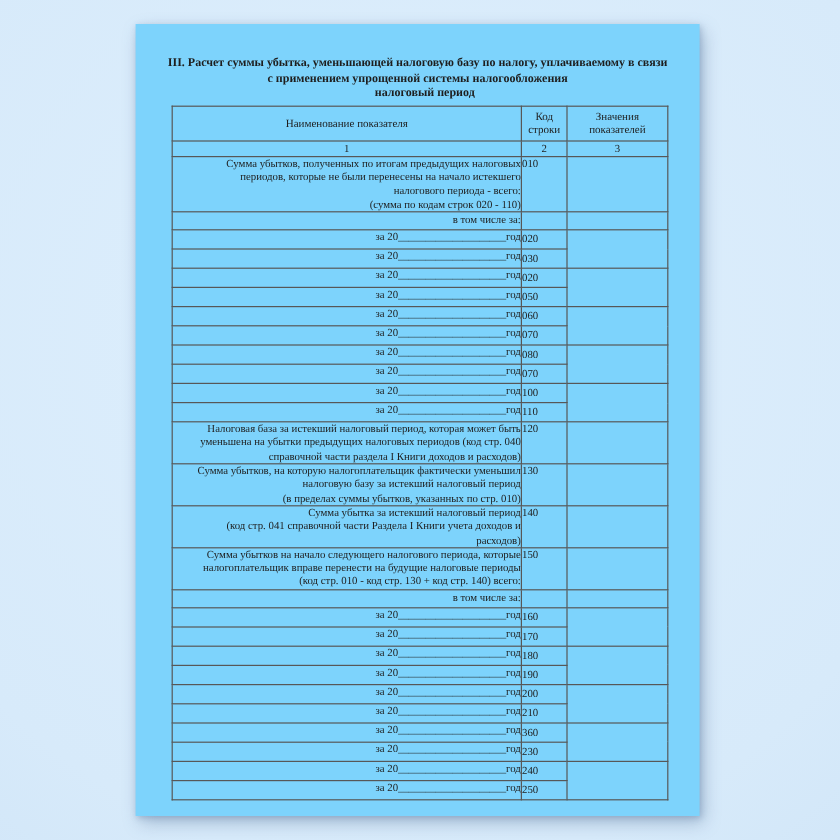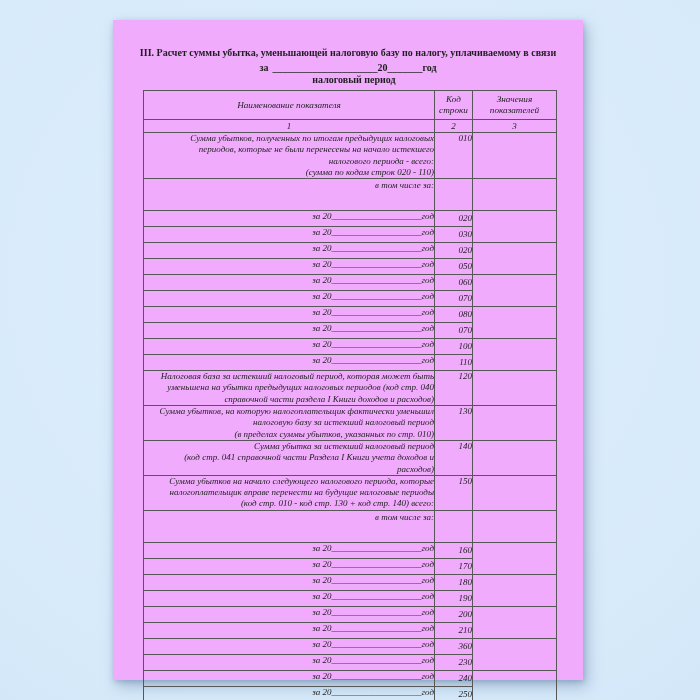--- a/index.html
+++ b/index.html
@@ -7,78 +7,77 @@
     width: 700px; height: 700px;
     background: radial-gradient(120% 115% at 48% 40%, #deeffd 0%, #d7eafa 55%, #c7dff4 100%);
     font-family: "Liberation Serif", "DejaVu Serif", serif;
     overflow: hidden;
     position: relative;
   }
   .page {
     position: absolute;
     left: 113px; top: 20px;
     width: 470px; height: 660px;
-    background: #f0abfc;
+    background: #7dd3fc;
     box-shadow: 4px 6px 14px rgba(80,110,150,0.40), 1px 2px 5px rgba(80,110,150,0.30);
   }
   .doc { padding-top: 26px; color: #1e1e1e; }
   .title-block { text-align: center; font-weight: bold; font-size: 10px; line-height: 13px; }
   .title-block div { white-space: nowrap; }
   .period-line {
     text-align: center; font-weight: bold; font-size: 10px; line-height: 13px;
     margin-top: 2px; white-space: nowrap;
   }
   .period-line .pfx { margin-right: 4px; }
   .period-caption {
     text-align: center; font-weight: bold; font-size: 10px; line-height: 12px;
     position: relative; left: 6px;
   }
   table.form-table {
     border-collapse: collapse; table-layout: fixed;
     width: 413px; margin: 4px 0 0 30px;
     border: 1.5px solid #474747;
-    font-style: italic;
   }
   .form-table col.c-name  { width: 291px; }
   .form-table col.c-code  { width: 38px; }
   .form-table col.c-value { width: 84px; }
   .form-table th, .form-table td {
     border: 1px solid #575757;
     font-size: 9px; font-weight: normal; color: #1e1e1e;
     padding: 0; overflow: hidden;
   }
   .form-table th {
     height: 28px; text-align: center; vertical-align: middle;
     white-space: pre-line; font-size: 9.2px; line-height: 11px;
   }
   .row-nums td { height: 12px; text-align: center; line-height: 11px; }
   .cell-name {
     text-align: right; vertical-align: top;
     padding: 1px 2px 2px 4px;
     white-space: pre-line; line-height: 11.3px;
   }
-  .cell-code { text-align: right; vertical-align: top; padding-top: 1px; line-height: 11.3px; }
+  .cell-code { text-align: left; vertical-align: top; padding-top: 1px; line-height: 11.3px; }
   .cell-value { vertical-align: top; }
   .row-year td  { height: 15px; }
   .row-year .cell-name { padding-top: 0; padding-bottom: 0; white-space: nowrap; }
   .row-year .cell-code { vertical-align: middle; padding-top: 0; }
   .row-incl td  { height: 13px; }
-  .row-incl .cell-name { padding-top: 0; padding-bottom: 18px; line-height: 12px; }
+  .row-incl .cell-name { padding-top: 0; padding-bottom: 1px; line-height: 12px; }
 </style>
 </head>
 <body>
 
 <div class="page">
   <div class="doc">
 
     <div class="title-block">
       <div>III. Расчет суммы убытка, уменьшающей налоговую базу по налогу, уплачиваемому в связи</div>
+      <div>с применением упрощенной системы налогообложения</div>
     </div>
 
-    <div class="period-line"><span class="pfx">за</span><span>_____________________</span><span>20</span><span>_______</span><span>год</span></div>
 
     <div class="period-caption">налоговый период</div>
 
     <table class="form-table">
       <colgroup>
         <col class="c-name">
           <col class="c-code">
           <col class="c-value">
       </colgroup>
       <thead>

